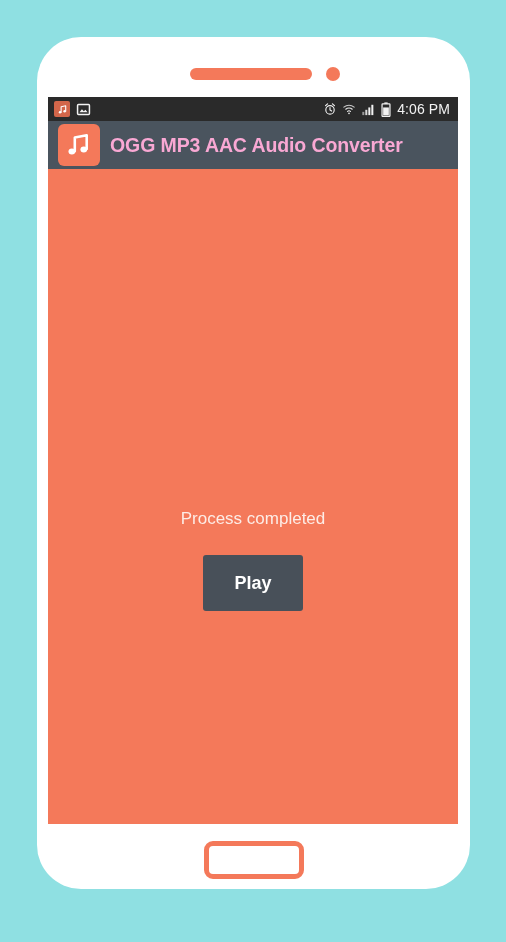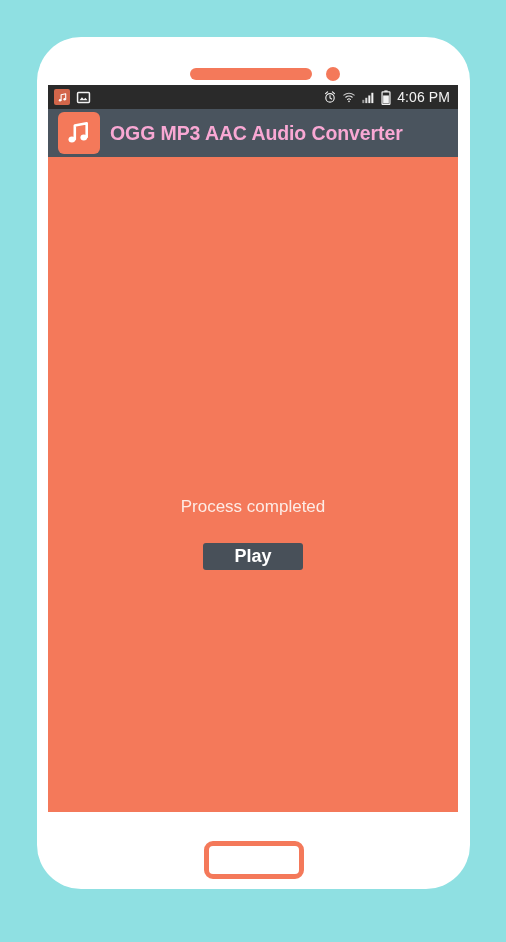--- a/index.html
+++ b/index.html
@@ -51,21 +51,21 @@
     width: 14px;
     height: 14px;
     background: #f4795a;
     border-radius: 50%;
   }
 
   
   #phone-screen {
     position: absolute;
     left: 11px;
-    top: 48px;
+    top: 60px;
     width: 410px;
     height: 727px;
     background: #f4795a;
     overflow: hidden;
   }
 
   
   #status-bar {
     position: relative;
     height: 24px;
@@ -151,21 +151,21 @@
     text-align: center;
     color: #fdece6;
     font-size: 17px;
   }
   #play-button {
     position: absolute;
     top: 386px;
     left: 50%;
     transform: translateX(-50%);
     width: 100px;
-    height: 27px;
+    height: 56px;
     background: #485059;
     border: none;
     border-radius: 3px;
     color: #ffffff;
     font-size: 18px;
     font-weight: bold;
     font-family: "Liberation Sans", sans-serif;
     cursor: pointer;
     padding: 0;
   }

